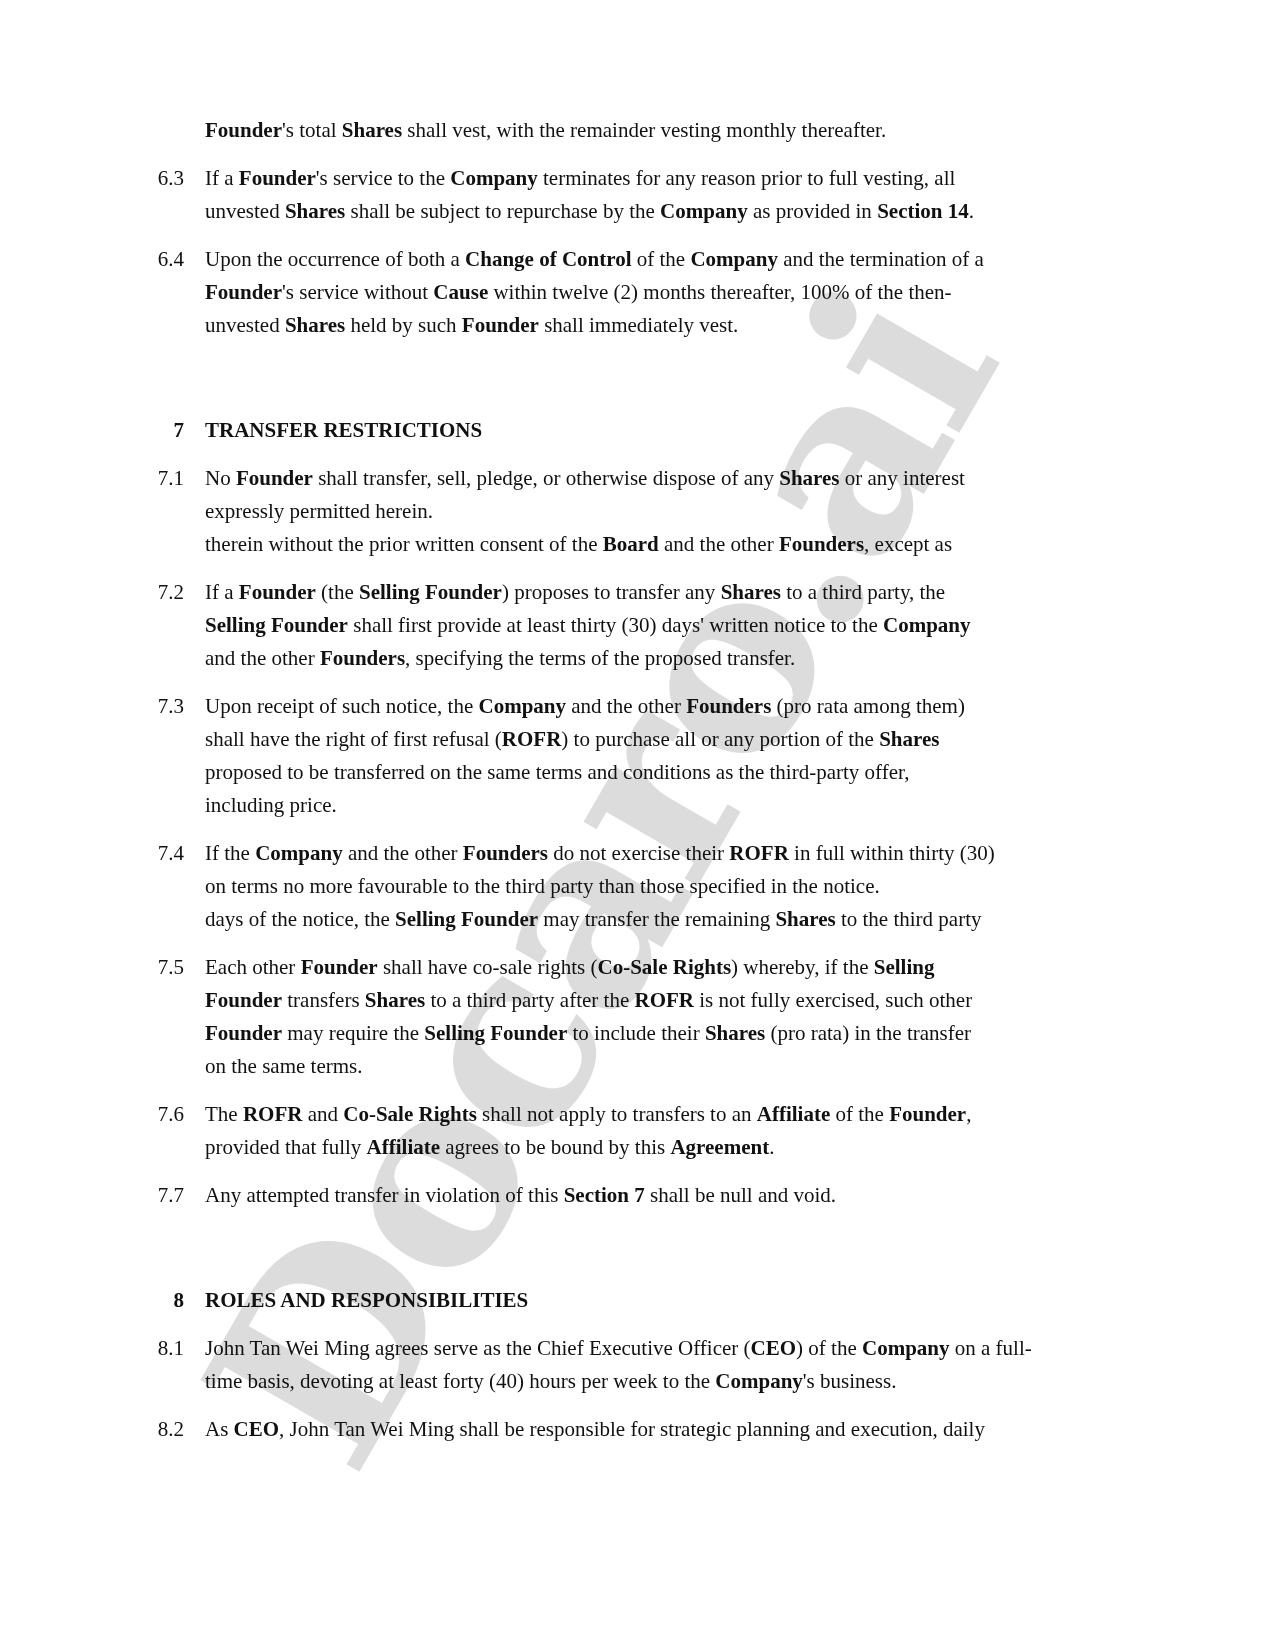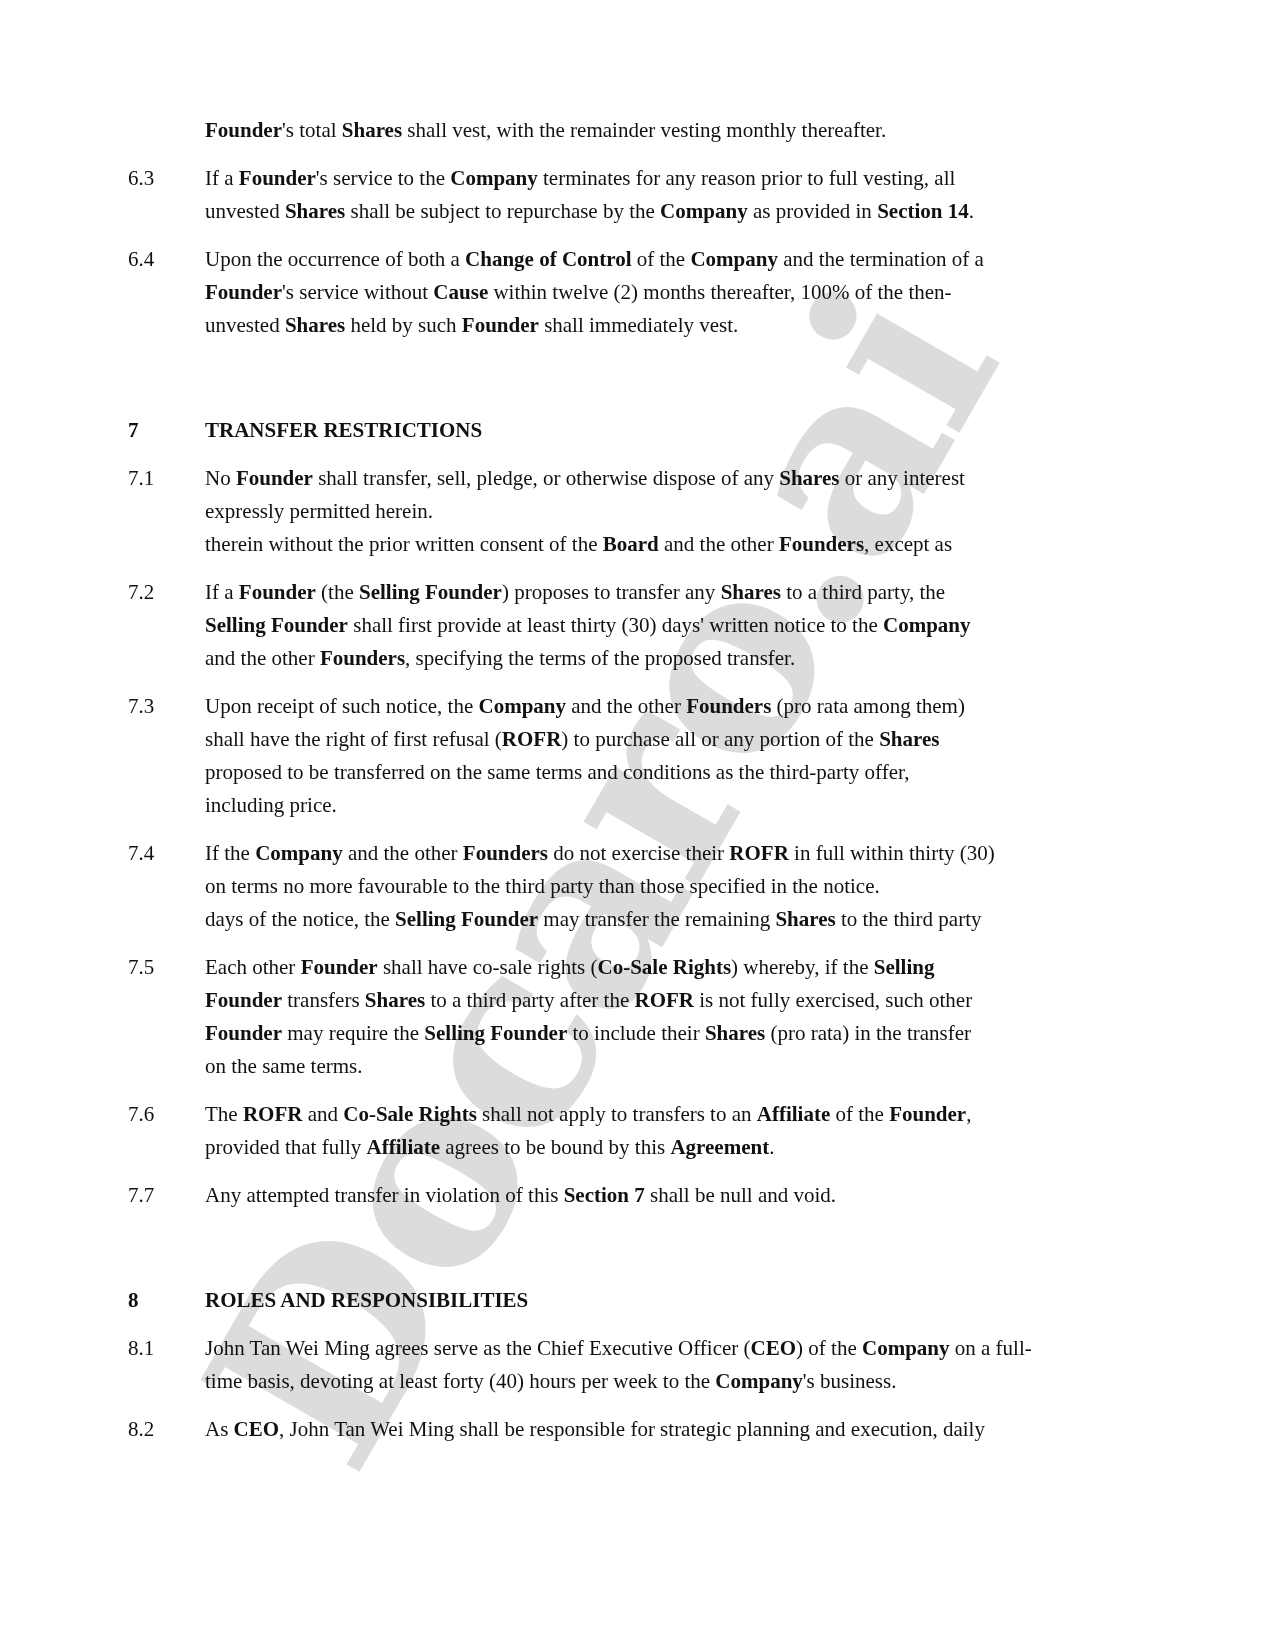--- a/index.html
+++ b/index.html
@@ -40,20 +40,21 @@
     z-index: 1;
   }
   .block {
     display: flex;
     align-items: flex-start;
     margin-bottom: 15px;
   }
   .block .num {
     flex: 0 0 56px;
     width: 56px;
+    text-align: right;
     white-space: nowrap;
   }
   .block .body {
     margin-left: 21px;
   }
   .line {
     white-space: nowrap;
   }
   .b {
     font-weight: 700;

